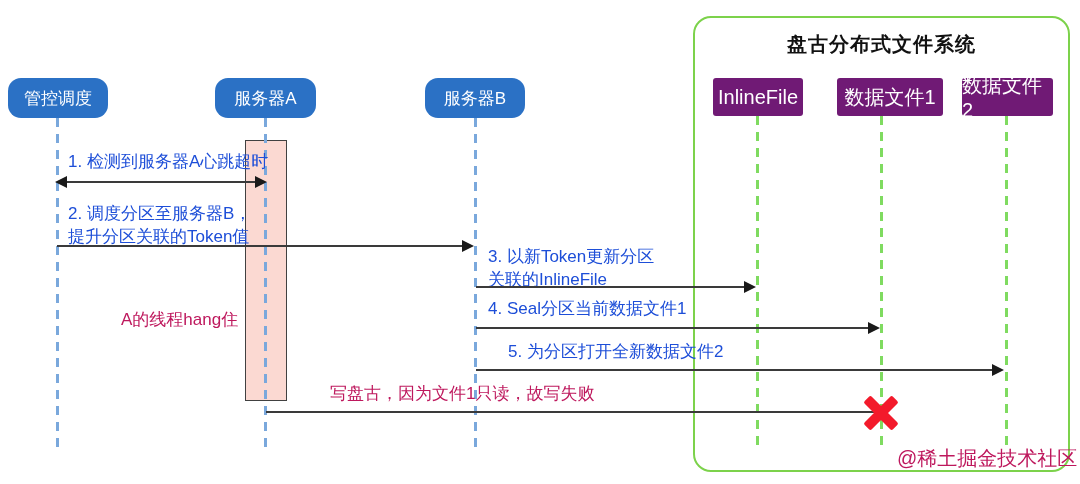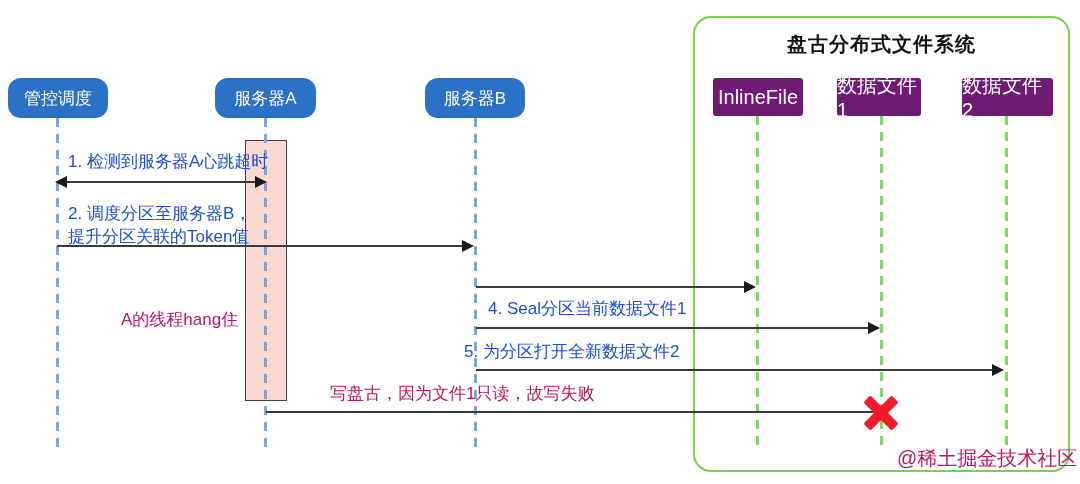--- a/index.html
+++ b/index.html
@@ -20,21 +20,21 @@
   .actor{
     position:absolute;top:78px;display:flex;align-items:center;justify-content:center;
     color:#ffffff;box-sizing:border-box;z-index:5;
   }
   .actor.blue{height:40px;border-radius:13px;background:#2b71c5;font-size:17px;}
   .actor.green{height:38px;border-radius:3px;background:#701a75;font-size:20px;}
   #actor-0{left:8px;width:100px;}
   #actor-1{left:215px;width:101px;}
   #actor-2{left:425px;width:100px;}
   #actor-3{left:713px;width:90px;}
-  #actor-4{left:837px;width:84px;}
+  #actor-4{left:837px;width:106px;}
   #actor-5{left:962px;width:91px;}
   
   .lifeline{position:absolute;width:3px;z-index:3;}
   .lifeline.bluedash{background:repeating-linear-gradient(to bottom,#7aa8dc 0 9px,transparent 9px 16px);}
   .lifeline.greendash{background:repeating-linear-gradient(to bottom,#7fdb60 0 9px,transparent 9px 16px);}
   #life-0{left:56px;top:118px;height:330px;}
   #life-1{left:264px;top:118px;height:330px;}
   #life-2{left:474px;top:118px;height:330px;}
   #life-3{left:756px;top:116px;height:332px;}
   #life-4{left:880px;top:116px;height:332px;}
@@ -59,21 +59,21 @@
   #head-2r{left:462px;top:240px;}
   #label-2{left:68px;top:202px;}
   #line-3{left:476px;top:286px;width:270px;}
   #head-3r{left:744px;top:281px;}
   #label-3{left:488px;top:245px;}
   #line-4{left:476px;top:327px;width:394px;}
   #head-4r{left:868px;top:322px;}
   #label-4{left:488px;top:297px;}
   #line-5{left:476px;top:369px;width:518px;}
   #head-5r{left:992px;top:364px;}
-  #label-5{left:464px;top:340px;}
+  #label-5{left:508px;top:340px;}
   #line-6{left:266px;top:411px;width:612px;}
   #label-6{left:330px;top:382px;}
   .rednote{position:absolute;font-size:17px;color:#be185d;z-index:6;white-space:nowrap;}
   #note-hang{left:121px;top:308px;}
   
   .xmark{position:absolute;left:862px;top:394px;width:38px;height:38px;z-index:8;}
   .xmark::before,.xmark::after{
     content:"";position:absolute;left:-1px;top:14px;width:40px;height:10px;
     background:#f31a2b;border-radius:2px;
   }
@@ -112,20 +112,24 @@
   <span class="head l" id="head-1l"></span>
   <span class="head r" id="head-1r"></span>
 
   <div class="mlabel" id="label-2">
     <span>2. 调度分区至服务器B，</span>
     <span>提升分区关联的Token值</span>
   </div>
   <div class="mline" id="line-2"></div>
   <span class="head r" id="head-2r"></span>
 
+  <div class="mlabel" id="label-3">
+    <span>3. 以新Token更新分区</span>
+    <span>关联的InlineFile</span>
+  </div>
   <div class="mline" id="line-3"></div>
   <span class="head r" id="head-3r"></span>
 
   <div class="mlabel" id="label-4">4. Seal分区当前数据文件1</div>
   <div class="mline" id="line-4"></div>
   <span class="head r" id="head-4r"></span>
 
   <div class="mlabel" id="label-5">5. 为分区打开全新数据文件2</div>
   <div class="mline" id="line-5"></div>
   <span class="head r" id="head-5r"></span>

